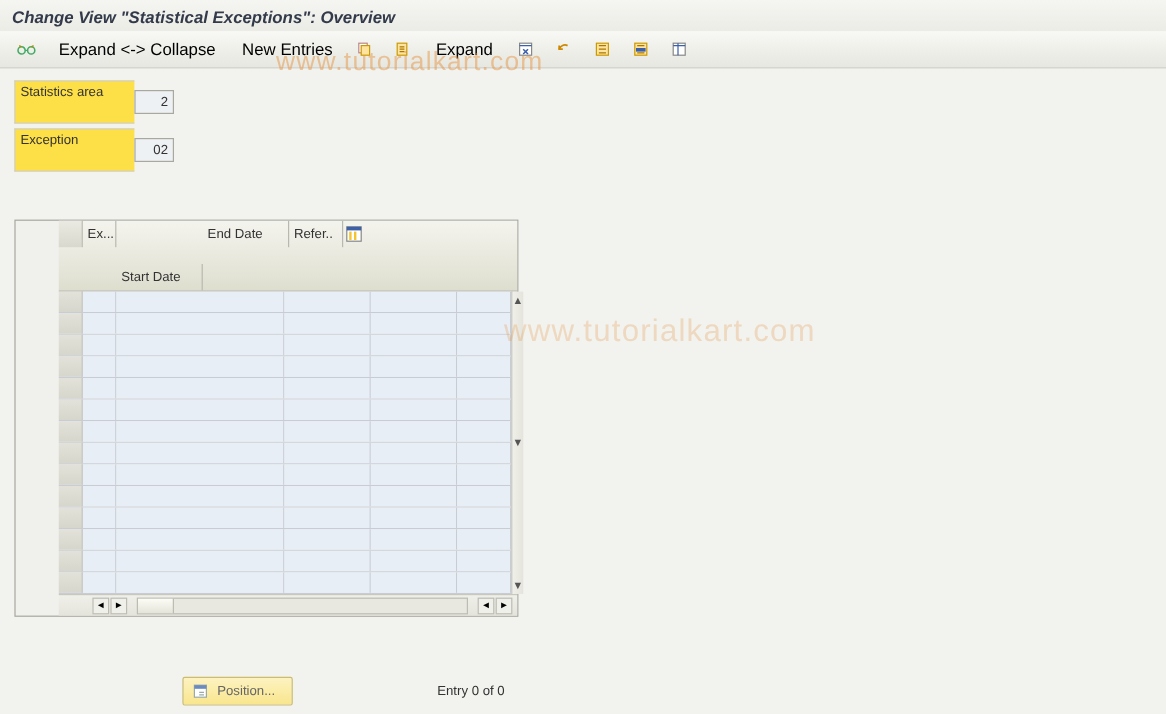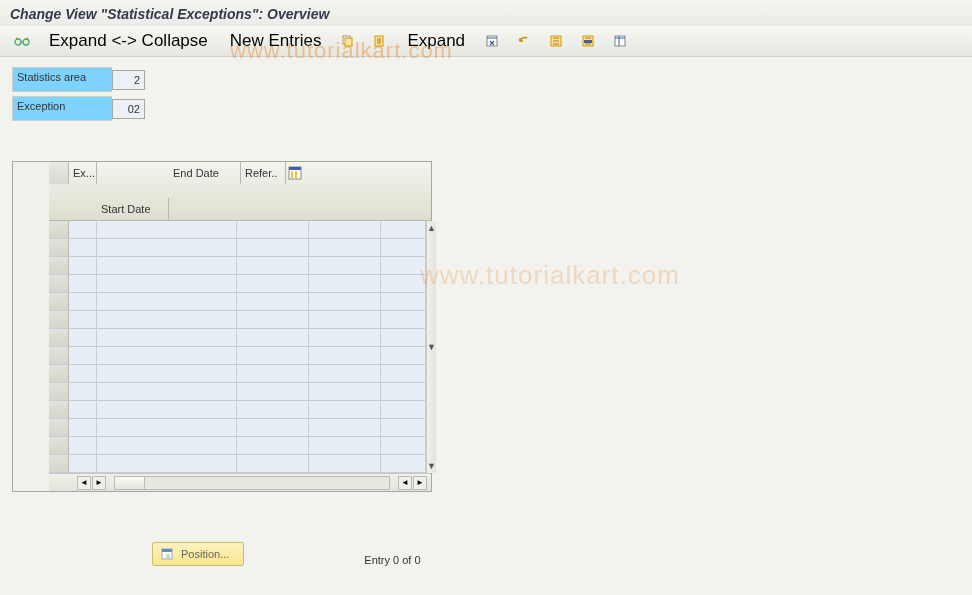--- a/index.html
+++ b/index.html
@@ -32,45 +32,45 @@
       display: inline-flex;
       align-items: center;
       justify-content: center;
       height: 22px;
       min-width: 22px;
       padding: 0 4px;
       border: 1px solid transparent;
       border-radius: 2px;
       background: transparent;
       cursor: pointer;
-      font-size: 17px;
+      font-size: 14px;
     }
     .tool-text {
       padding: 0 8px;
       cursor: pointer;
     }
     .icon-wrap {
       width: 18px;
       height: 18px;
       display: inline-flex;
       align-items: center;
       justify-content: center;
     }
     .content { padding: 10px 12px; }
     .field-row {
       display: flex;
       align-items: center;
       margin-bottom: 4px;
     }
     .field-label {
       width: 100px;
-      background: #7dd3fc;
+      background: #fde047;
       border: 1px solid #cfcfc9;
       border-right: none;
-      height: 25px;
+      height: 36px;
       line-height: 18px;
       padding: 0 4px;
       color: #333;
     }
     .field-value {
       width: 33px;
       height: 20px;
       border: 1px solid #a8a89f;
       background: #eef1f4;
       padding: 0 4px;
@@ -142,21 +142,21 @@
       gap:4px;
     }
     .hscroll-left { width:20px; }
     .hscroll-btns { display:flex; gap:1px; }
     .hbtn { width:14px; height:14px; border:1px solid #bcbcb4; background:#f0f0ea; display:flex; align-items:center; justify-content:center; font-size:8px; cursor:pointer; }
     .htrack { flex:1; height:14px; border:1px solid #bcbcb4; background:#e8e8e0; position:relative; margin:0 4px; }
     .hthumb { width:30px; height:100%; background:linear-gradient(#fcfcf6,#e4e4da); border-right:1px solid #bcbcb4; }
     .footer {
       margin-top: 50px;
       display:flex;
-      align-items:flex-end;
+      align-items:center;
       gap: 120px;
       padding-left: 140px;
     }
     .pos-btn {
       display:inline-flex;
       align-items:center;
       gap:6px;
       height:24px;
       padding:0 14px 0 6px;
       background:linear-gradient(#fdf2c1,#f9e68d);

